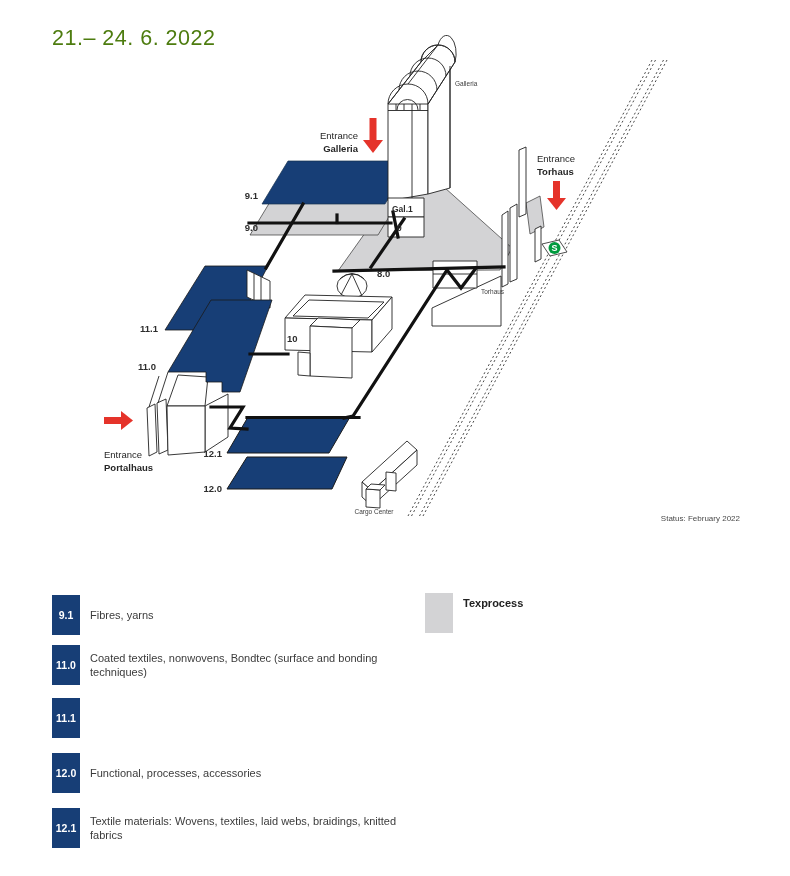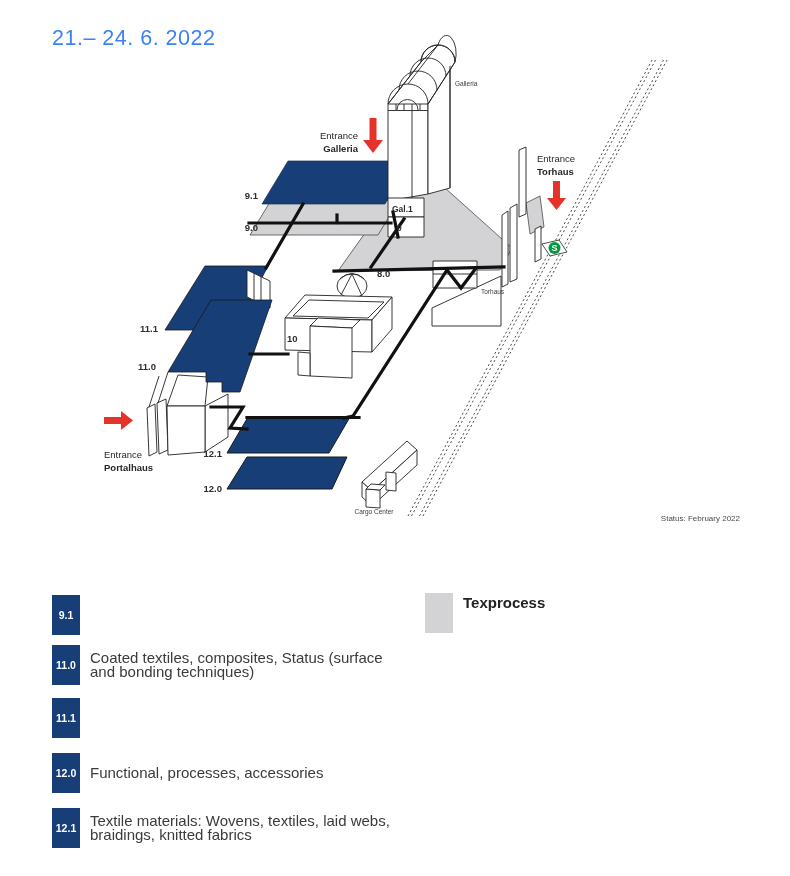--- a/index.html
+++ b/index.html
@@ -1,21 +1,21 @@
 <!DOCTYPE html>
 <html><head>
 <meta charset="utf-8">
 <style>
   html,body{margin:0;padding:0;}
   body{
     width:790px;height:876px;position:relative;background:#ffffff;
     font-family:"Liberation Sans", sans-serif;overflow:hidden;
   }
   .page-title{
-    position:absolute;left:52px;top:26px;font-size:21.5px;color:#3b82f6;
+    position:absolute;left:52px;top:26px;font-size:21.5px;color:#4d7c0f;
     letter-spacing:0.5px;white-space:pre;text-align:center;
   }
   #map-svg{position:absolute;left:0;top:0;}
   
   .t-hall{font:700 9.5px "Liberation Sans",sans-serif;fill:#2d2d2d;}
   .t-gal{font:700 8.5px "Liberation Sans",sans-serif;fill:#2d2d2d;}
   .t-tiny{font:400 6.5px "Liberation Sans",sans-serif;fill:#3c3c3c;}
   .t-ent1{font:400 9.5px "Liberation Sans",sans-serif;fill:#262626;}
   .t-ent2{font:700 9.5px "Liberation Sans",sans-serif;fill:#262626;}
   .t-status{font:400 8px "Liberation Sans",sans-serif;fill:#4a4a4a;}
@@ -23,21 +23,21 @@
   .wire{fill:#ffffff;stroke:#222222;stroke-width:0.9;stroke-linejoin:round;}
   .wireline{fill:none;stroke:#222222;stroke-width:0.9;}
   .walk{fill:none;stroke:#111111;stroke-width:3.2;stroke-linecap:square;}
   .rail{fill:none;stroke:#333333;stroke-width:0.9;stroke-dasharray:2 2.6;}
   
   .legend-row{position:absolute;display:flex;align-items:center;}
   .lbox{
     width:28px;height:40px;display:flex;align-items:center;justify-content:center;
     color:#ffffff;font-size:10.5px;font-weight:700;flex:0 0 28px;
   }
-  .ltext{margin-left:10px;width:316px;font-size:15px;line-height:14px;color:#3b3b3b;}
+  .ltext{margin-left:10px;width:316px;font-size:11px;line-height:14px;color:#3b3b3b;}
   .ltitle{font-weight:700;color:#222222;}
 </style>
 </head>
 <body>
 
 <div class="page-title">21.– 24. 6. 2022</div>
 
 <svg id="map-svg" width="790" height="540" viewBox="0 0 790 540">
 
   <g>
@@ -195,26 +195,27 @@
 
     <text class="t-status" x="740" y="521" text-anchor="end">Status: February 2022</text>
   </g>
 </svg>
 
 <div>
   <div class="legend-row" style="left:52px;top:595px">
     <div class="lbox" style="background:#173e76">
         <span>9.1</span>
       </div>
+    <div class="ltext">Fibres, yarns</div>
   </div>
   <div class="legend-row" style="left:52px;top:645px">
     <div class="lbox" style="background:#173e76">
         <span>11.0</span>
       </div>
-    <div class="ltext">Coated textiles, composites, Status (surface and bonding techniques)</div>
+    <div class="ltext">Coated textiles, nonwovens, Bondtec (surface and bonding techniques)</div>
   </div>
   <div class="legend-row" style="left:52px;top:698px">
     <div class="lbox" style="background:#173e76">
         <span>11.1</span>
       </div>
   </div>
   <div class="legend-row" style="left:52px;top:753px">
     <div class="lbox" style="background:#173e76">
         <span>12.0</span>
       </div>

